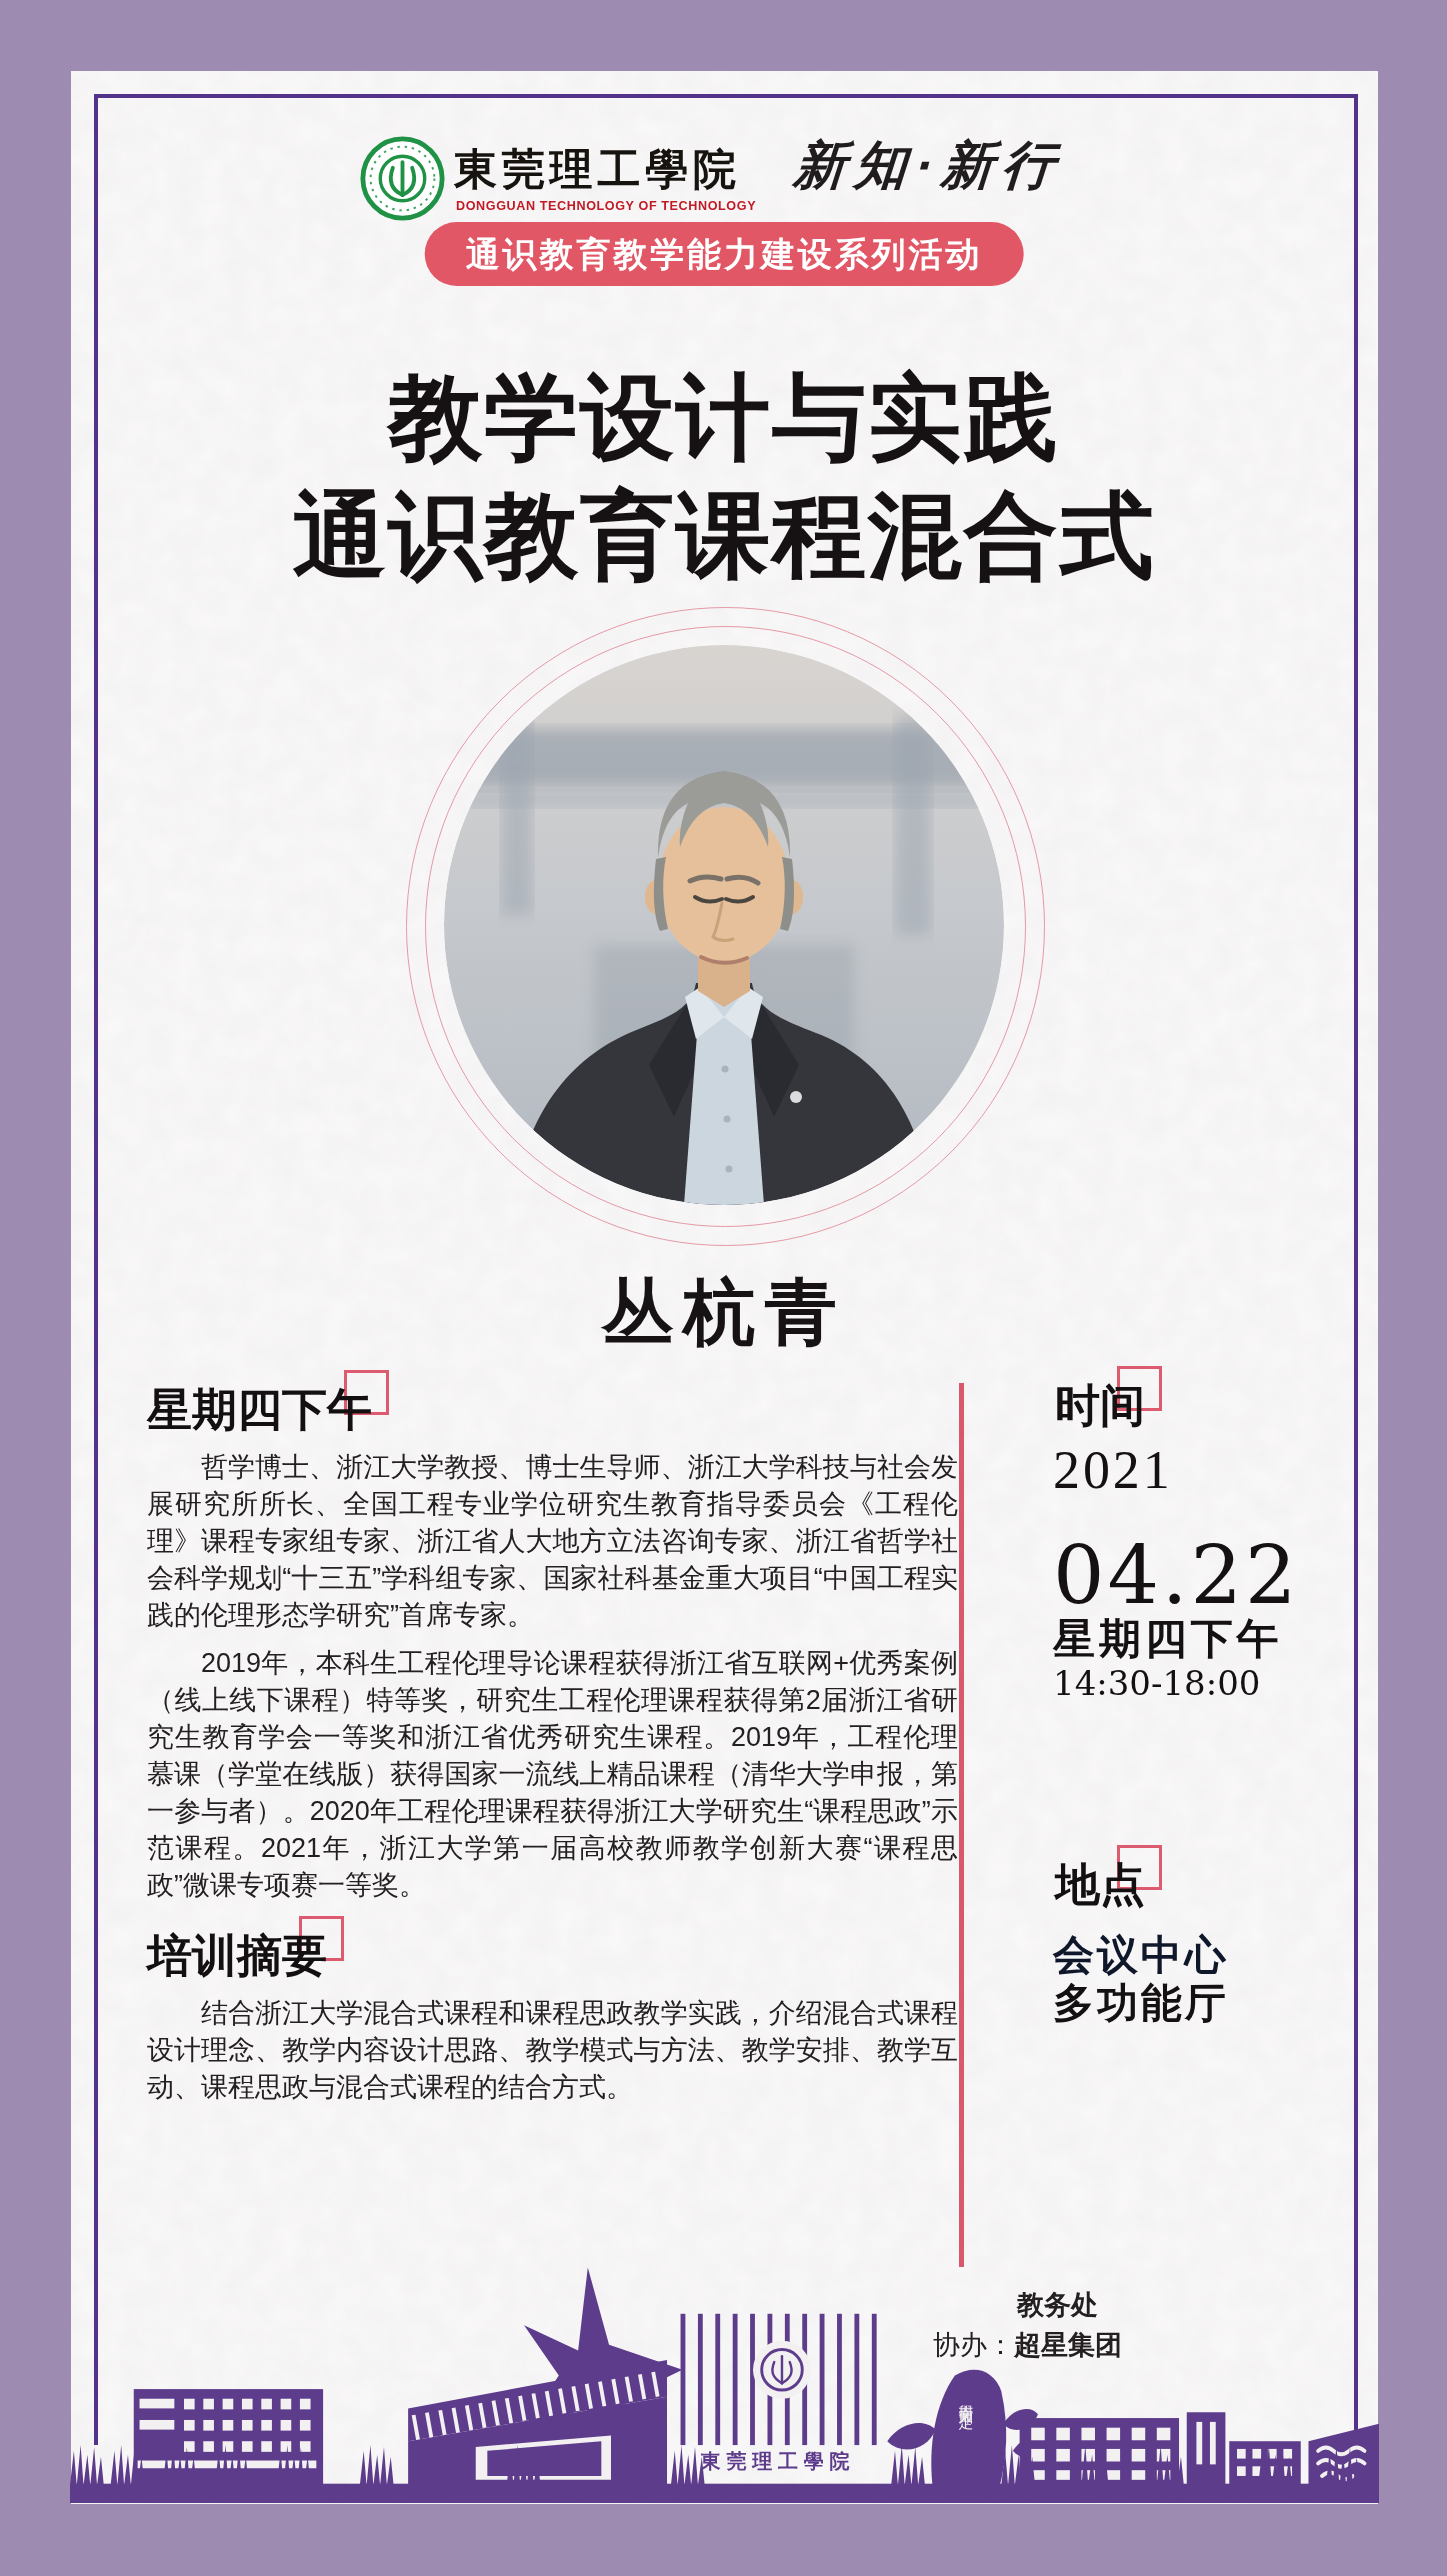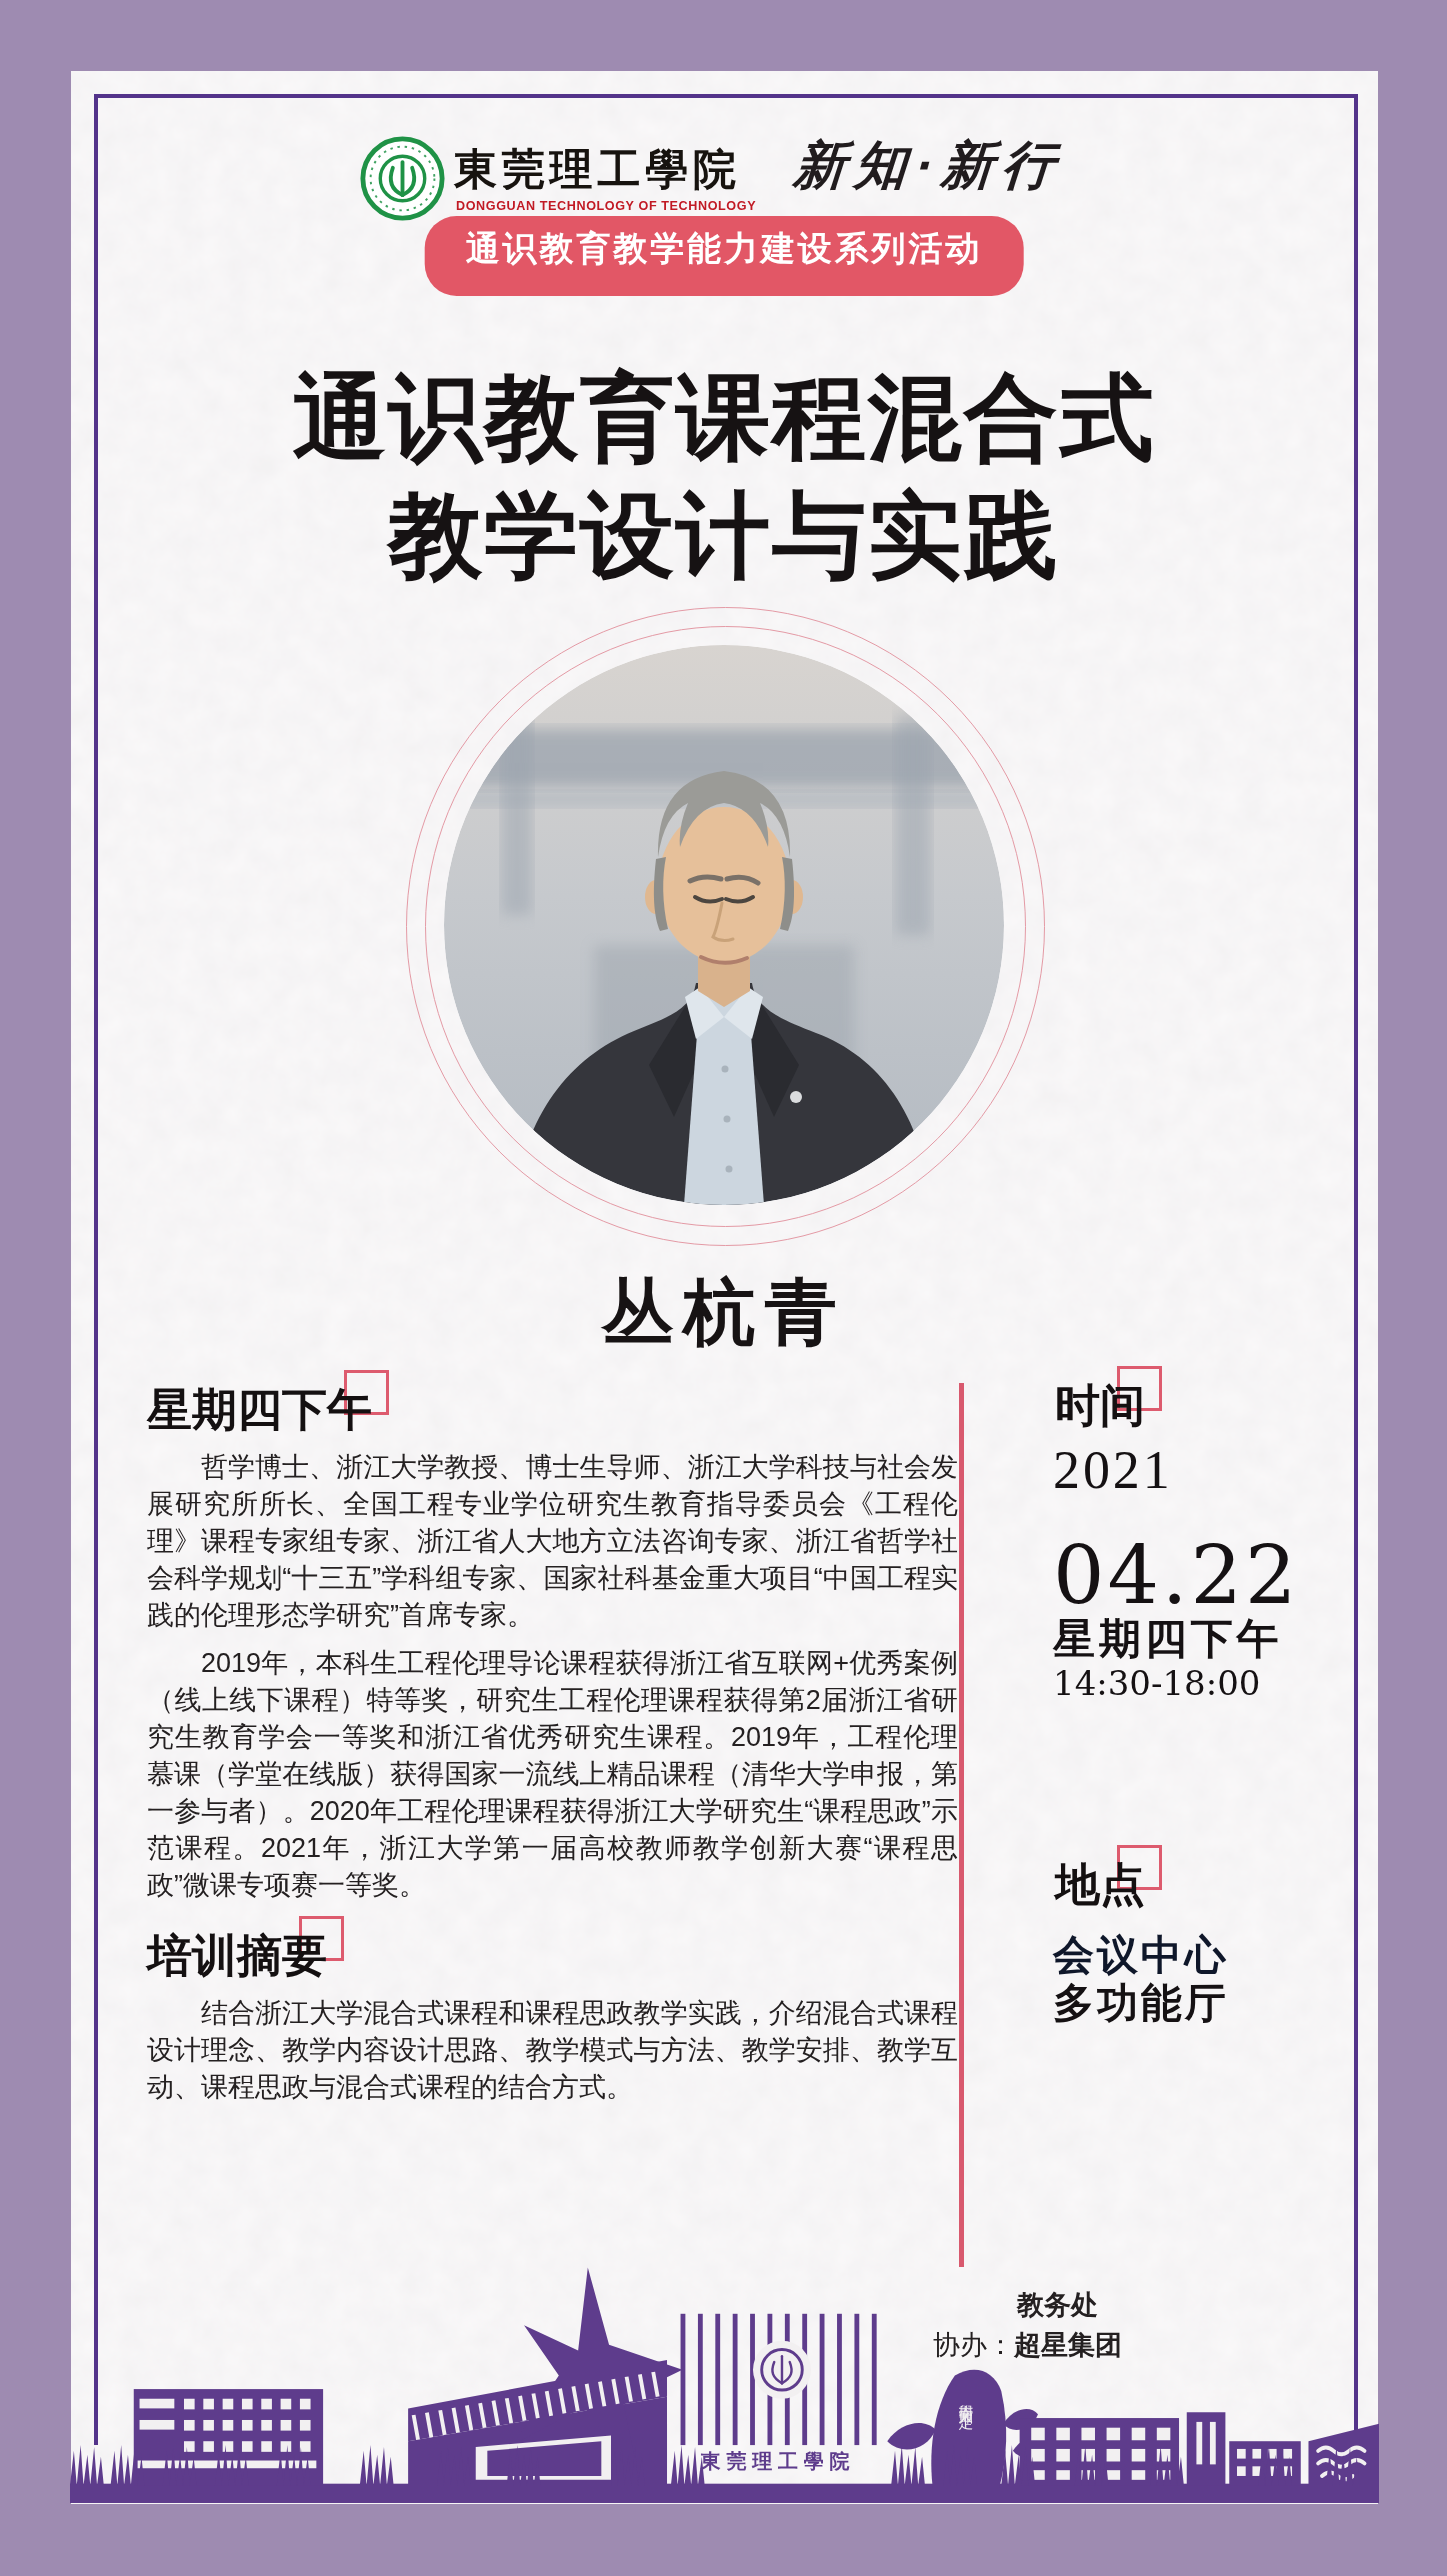--- a/index.html
+++ b/index.html
@@ -9,21 +9,21 @@
   .paper svg{position:absolute;left:0;top:0;}
   .inner-frame{position:absolute;left:94px;top:94px;width:1256px;height:2347px;
                border-top:4.8px solid #53338a;border-left:4.8px solid #53338a;border-right:4.8px solid #53338a;}
   .logo{position:absolute;left:359px;top:135px;width:87px;height:87px;}
   .uni-cn{position:absolute;left:454px;top:141px;font-family:"Liberation Serif",serif;font-weight:700;
           font-size:43px;letter-spacing:4.8px;color:#17130f;white-space:nowrap;}
   .uni-en{position:absolute;left:456px;top:199px;font-size:12.6px;font-weight:700;color:#c11a24;
           letter-spacing:0.6px;white-space:nowrap;}
   .slogan{position:absolute;left:794px;top:131px;font-size:52px;font-weight:900;font-style:italic;
           letter-spacing:8.7px;color:#211c1e;transform:skewX(-4deg);white-space:nowrap;}
-  .badge{position:absolute;left:50%;transform:translateX(-50%);top:216px;height:80px;line-height:64px;
+  .badge{position:absolute;left:50%;transform:translateX(-50%);top:222px;height:64px;line-height:64px;
          padding:0 41px;background:#e25766;border-radius:32px;color:#ffffff;font-size:34px;
          font-weight:700;letter-spacing:2.9px;white-space:nowrap;}
   .title{position:absolute;left:0;top:359px;width:100%;text-align:center;font-size:94px;font-weight:900;
          line-height:118px;letter-spacing:1.9px;color:#161213;}
   .ring{position:absolute;border-radius:50%;border:1.9px solid #e49aa5;}
   .ring-outer{left:406px;top:607px;width:637px;height:637px;}
   .ring-inner{left:425px;top:626px;width:599px;height:599px;}
   .photo{position:absolute;left:444px;top:645px;width:560px;height:560px;border-radius:50%;overflow:hidden;}
   .speaker-name{position:absolute;left:0;top:1229px;width:100%;text-align:center;font-size:72px;
                 font-weight:900;letter-spacing:9.7px;color:#171314;margin-top:36px;}
@@ -88,22 +88,22 @@
       <path d="M55,34 C60,48 56,57 45,62"></path>
     </g>
   </svg>
   <div class="uni-cn">東莞理工學院</div>
   <div class="uni-en">DONGGUAN TECHNOLOGY OF TECHNOLOGY</div>
   <div class="slogan">新知·新行</div>
 
   <div class="badge">通识教育教学能力建设系列活动</div>
 
   <div class="title">
+    <div>教学设计与实践</div>
     <div>通识教育课程混合式</div>
-    <div>教学设计与实践</div>
   </div>
 
   <div class="ring ring-outer"></div>
   <div class="ring ring-inner"></div>
   <div class="photo">
     <svg viewBox="0 0 560 560" width="560" height="560">
       <defs>
         <clipPath id="pc">
             <circle cx="280" cy="280" r="280"></circle>
           </clipPath>

